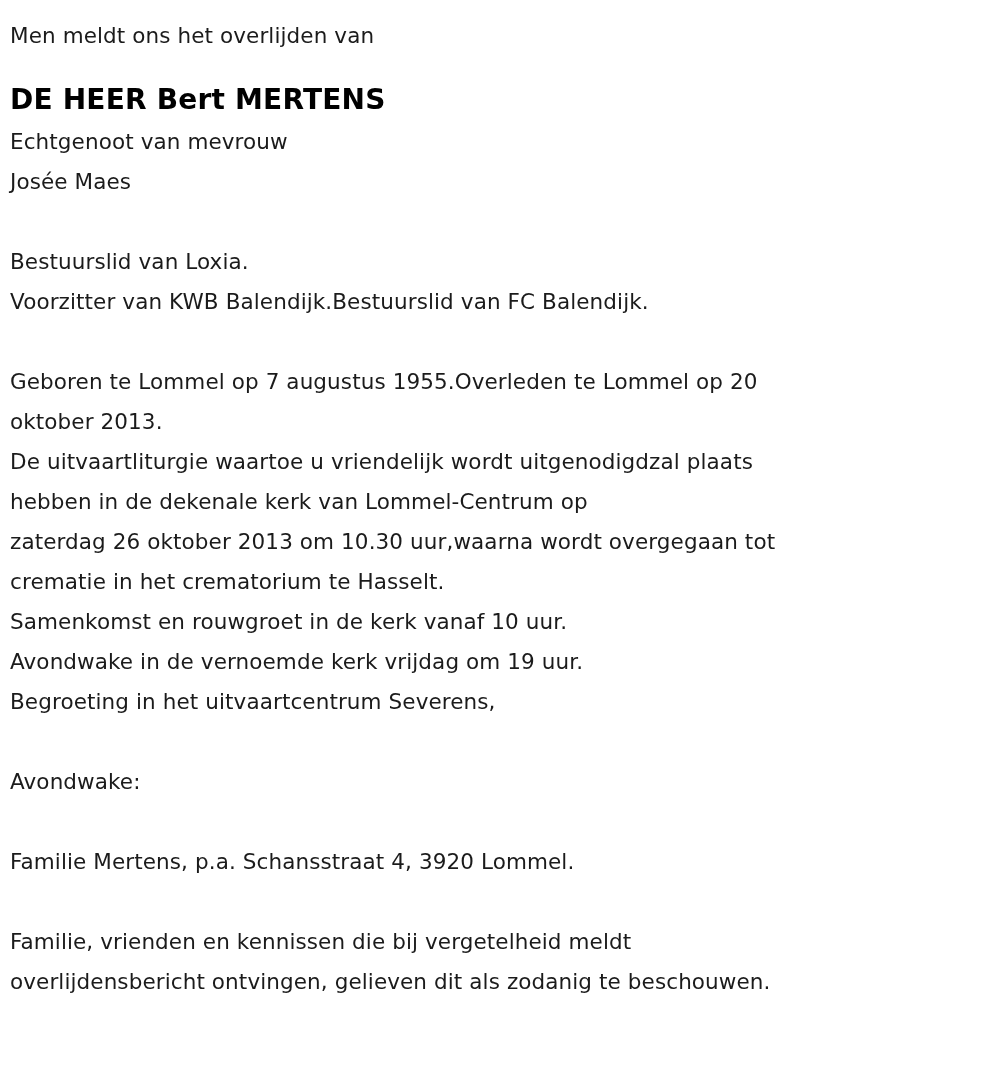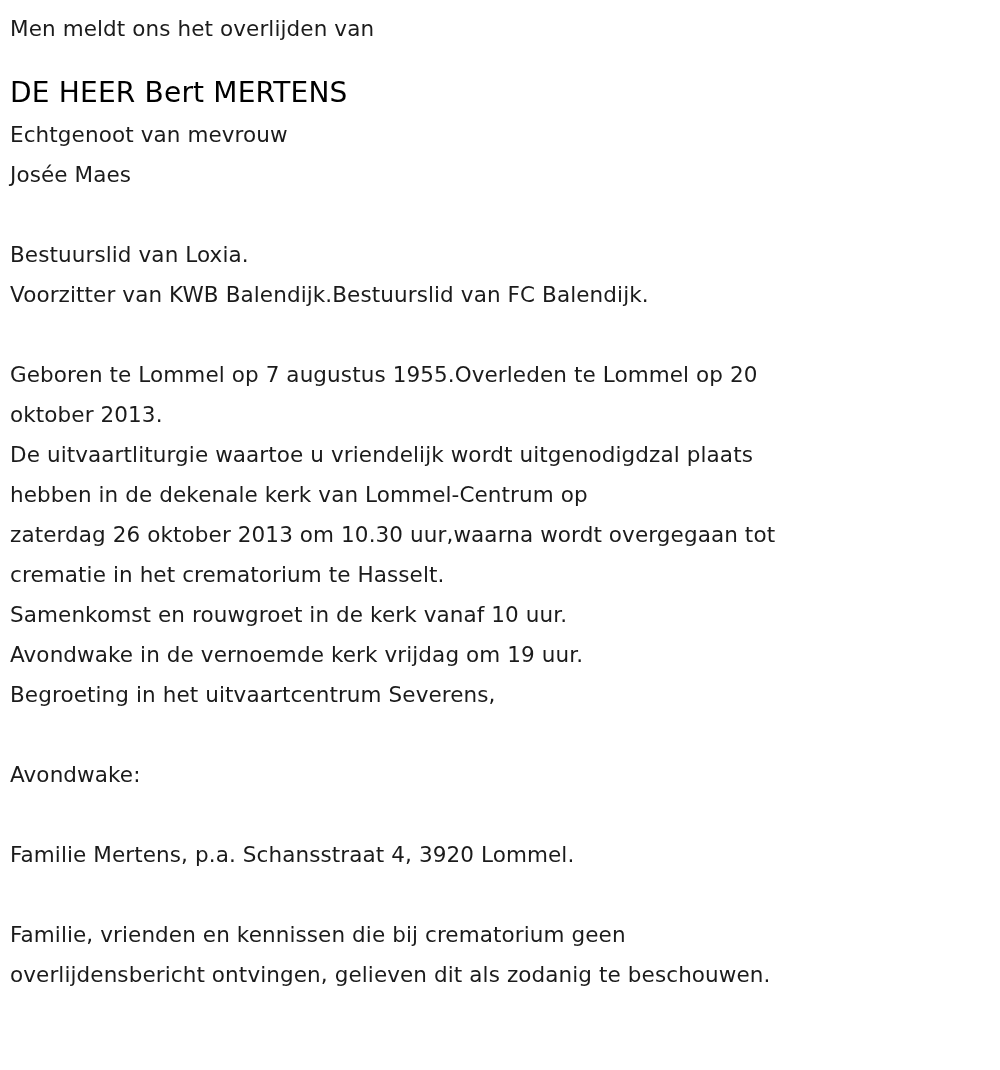--- a/index.html
+++ b/index.html
@@ -10,33 +10,33 @@
   body {
     width: 1000px;
     height: 1070px;
     font-family: "DejaVu Sans", sans-serif;
     color: #1a1a1a;
     overflow: hidden;
   }
   .notice {
     box-sizing: border-box;
     width: 1000px;
-    padding: 9px 10px 0 10px;
+    padding: 16px 10px 0 10px;
   }
   .line {
     font-size: 21.5px;
     line-height: 40px;
     white-space: pre;
     letter-spacing: 0.1px;
     color: #1b1b1b;
   }
   .deceased-name {
     font-size: 28px;
     line-height: 44px;
-    font-weight: normal;
+    font-weight: bold;
     white-space: pre;
     letter-spacing: 0.2px;
     color: #000000;
   }
   .spacer {
     height: 40px;
   }
   .spacer-sm {
     height: 22px;
   }
@@ -76,16 +76,16 @@
   <div class="spacer"></div>
 
   <div class="line">Avondwake:</div>
 
   <div class="spacer"></div>
 
   <div class="line">Familie Mertens, p.a. Schansstraat 4, 3920 Lommel.</div>
 
   <div class="spacer"></div>
 
-  <div class="line">Familie, vrienden en kennissen die bij crematorium geen</div>
+  <div class="line">Familie, vrienden en kennissen die bij vergetelheid meldt</div>
   <div class="line">overlijdensbericht ontvingen, gelieven dit als zodanig te beschouwen.</div>
 
 </div>
 
 </body></html>

